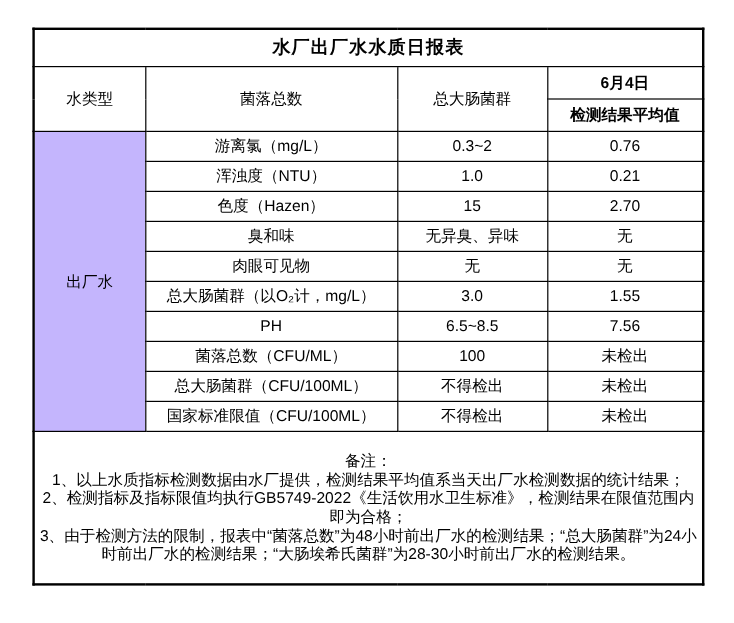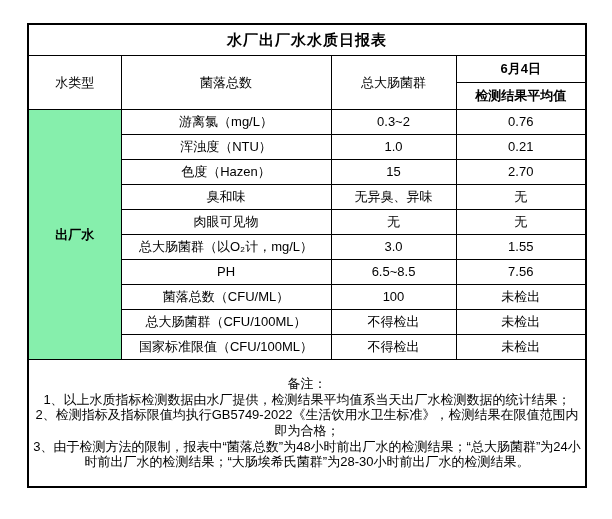--- a/index.html
+++ b/index.html
@@ -45,23 +45,22 @@
   td.date-cell {
     font-weight: bold;
     font-size: 14px;
   }
   tr.data-row td { height: 24px; }
   td.item-cell {
     text-align: left;
     padding-left: 2px;
   }
   td.water-type-cell {
-    background: #86efac;
+    background: #c4b5fd;
     font-size: 13px;
-    font-weight: bold;
   }
   td.notes-cell {
     height: 126px;
     text-align: left;
     vertical-align: top;
     padding: 5px 3px 0 3px;
     font-size: 13px;
     line-height: 22px;
   }
 </style>

